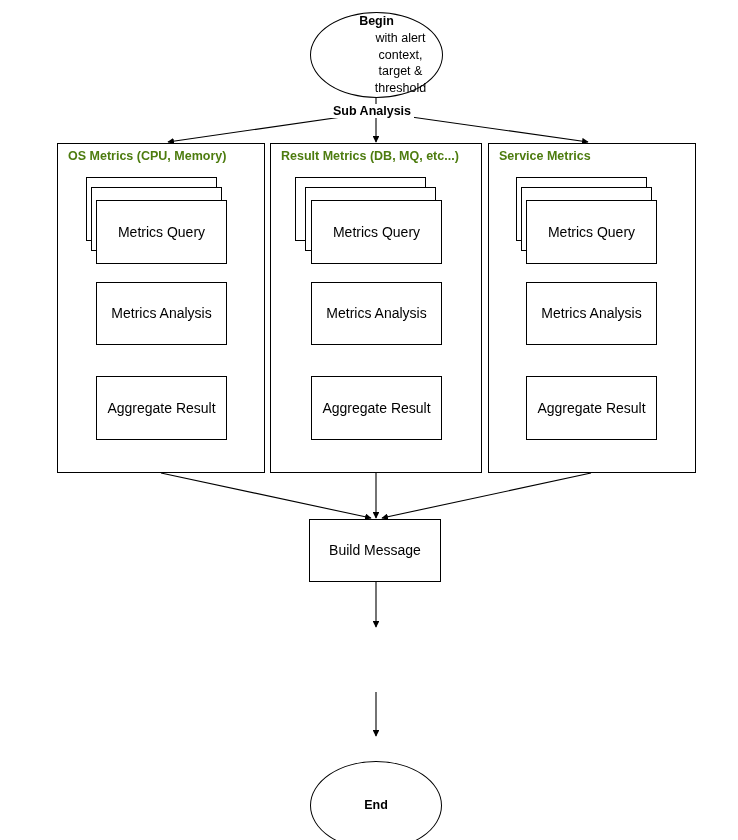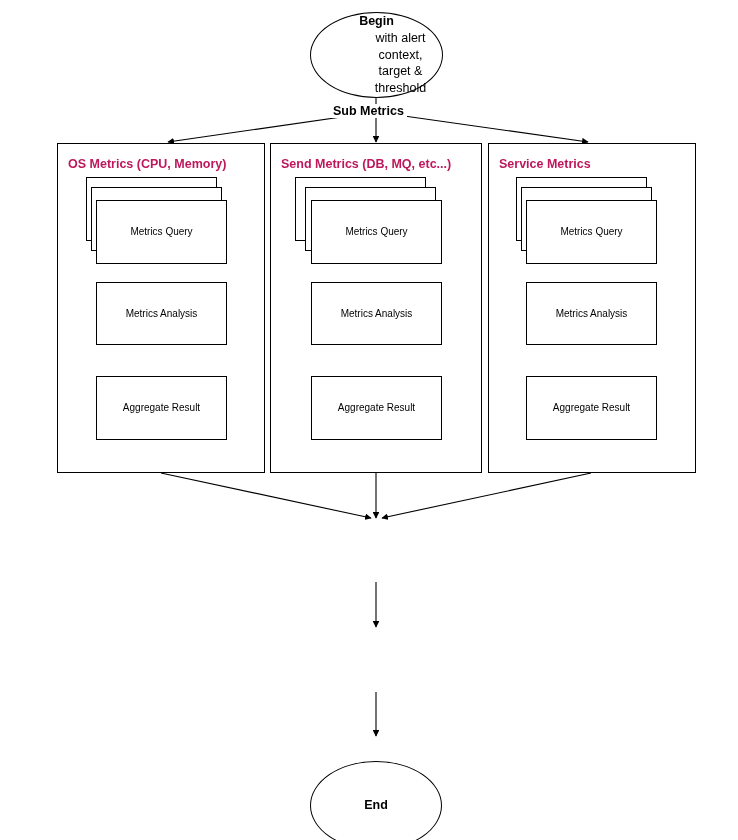--- a/index.html
+++ b/index.html
@@ -29,21 +29,21 @@
   }
   .node {
     position: absolute;
     box-sizing: border-box;
     background: #ffffff;
     border: 1px solid #000000;
     display: flex;
     align-items: center;
     justify-content: center;
     text-align: center;
-    font-size: 10px;
+    font-size: 14px;
     line-height: 1.35;
     color: #000000;
   }
   .terminator {
     border-radius: 50%;
     font-size: 12.5px;
   }
   .terminator .term-title {
     font-weight: bold;
     display: block;
@@ -55,25 +55,25 @@
   }
   .swimlane {
     position: absolute;
     box-sizing: border-box;
     background: #ffffff;
     border: 1px solid #000000;
   }
   .swimlane-title {
     position: absolute;
     left: 10px;
-    top: 13px;
+    top: 5px;
     font-size: 12.5px;
     font-weight: bold;
     white-space: nowrap;
-    color: #be185d;
+    color: #4d7c0f;
   }
   .stack-shadow {
     position: absolute;
     box-sizing: border-box;
     background: #ffffff;
     border: 1px solid #000000;
   }
   .edge-label {
     position: absolute;
     background: #ffffff;
@@ -121,39 +121,39 @@
 
     <path d="M 376 692 L 376 736" stroke="#000000" stroke-width="1.1" fill="none" marker-end="url(#arrow)"></path>
   </svg>
 
   <div class="node terminator" style="left:310px; top:12px; width:133px; height:86px; flex-direction:column;">
     <span class="term-title">Begin</span>
     <span class="term-sub">with alert context,</span>
     <span class="term-sub">target &amp; threshold</span>
   </div>
 
-  <div class="edge-label" style="left:330px; top:104px;">Sub Metrics</div>
+  <div class="edge-label" style="left:330px; top:104px;">Sub Analysis</div>
 
   <div class="swimlane" style="left:57px; top:143px; width:208px; height:330px;">
     <div class="swimlane-title">OS Metrics (CPU, Memory)</div>
   </div>
   <div class="stack-shadow" style="left:86px; top:177px; width:131px; height:64px;"></div>
   <div class="stack-shadow" style="left:91px; top:187px; width:131px; height:64px;"></div>
   <div class="node" style="left:96px; top:200px; width:131px; height:64px;">
     <span>Metrics Query</span>
   </div>
   <div class="node" style="left:96px; top:282px; width:131px; height:63px;">
     <span>Metrics Analysis</span>
   </div>
   <div class="node" style="left:96px; top:376px; width:131px; height:64px;">
     <span>Aggregate Result</span>
   </div>
 
   <div class="swimlane" style="left:270px; top:143px; width:212px; height:330px;">
-    <div class="swimlane-title">Send Metrics (DB, MQ, etc...)</div>
+    <div class="swimlane-title">Result Metrics (DB, MQ, etc...)</div>
   </div>
   <div class="stack-shadow" style="left:295px; top:177px; width:131px; height:64px;"></div>
   <div class="stack-shadow" style="left:305px; top:187px; width:131px; height:64px;"></div>
   <div class="node" style="left:311px; top:200px; width:131px; height:64px;">
     <span>Metrics Query</span>
   </div>
   <div class="node" style="left:311px; top:282px; width:131px; height:63px;">
     <span>Metrics Analysis</span>
   </div>
   <div class="node" style="left:311px; top:376px; width:131px; height:64px;">
@@ -168,19 +168,22 @@
   <div class="node" style="left:526px; top:200px; width:131px; height:64px;">
     <span>Metrics Query</span>
   </div>
   <div class="node" style="left:526px; top:282px; width:131px; height:63px;">
     <span>Metrics Analysis</span>
   </div>
   <div class="node" style="left:526px; top:376px; width:131px; height:64px;">
     <span>Aggregate Result</span>
   </div>
 
+  <div class="node" style="left:309px; top:519px; width:132px; height:63px;">
+    <span>Build Message</span>
+  </div>
 
 
   <div class="node terminator" style="left:310px; top:761px; width:132px; height:89px;">
     <span class="term-title">End</span>
   </div>
 
 </div>
 
 </body></html>

